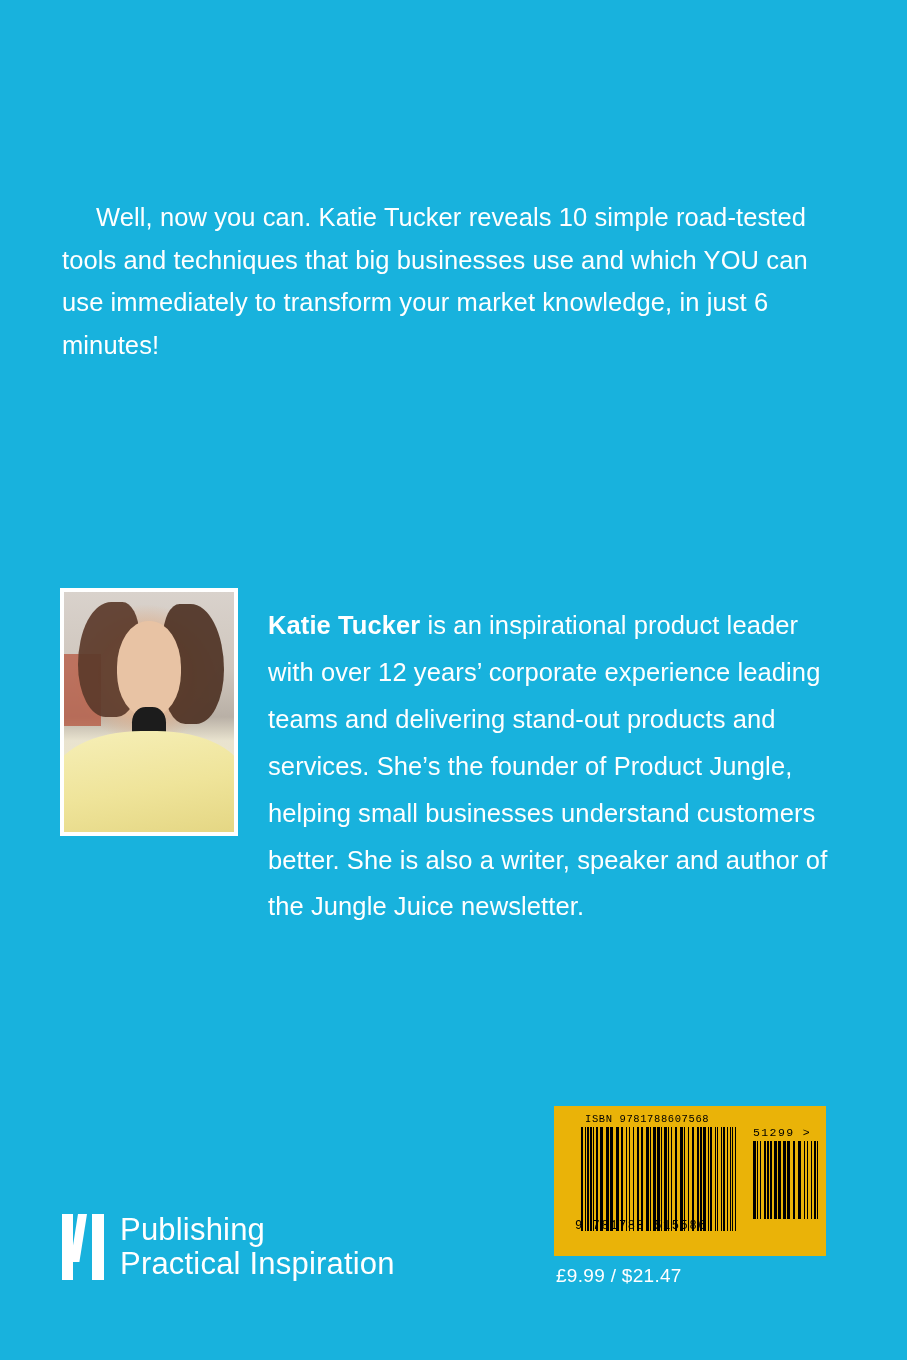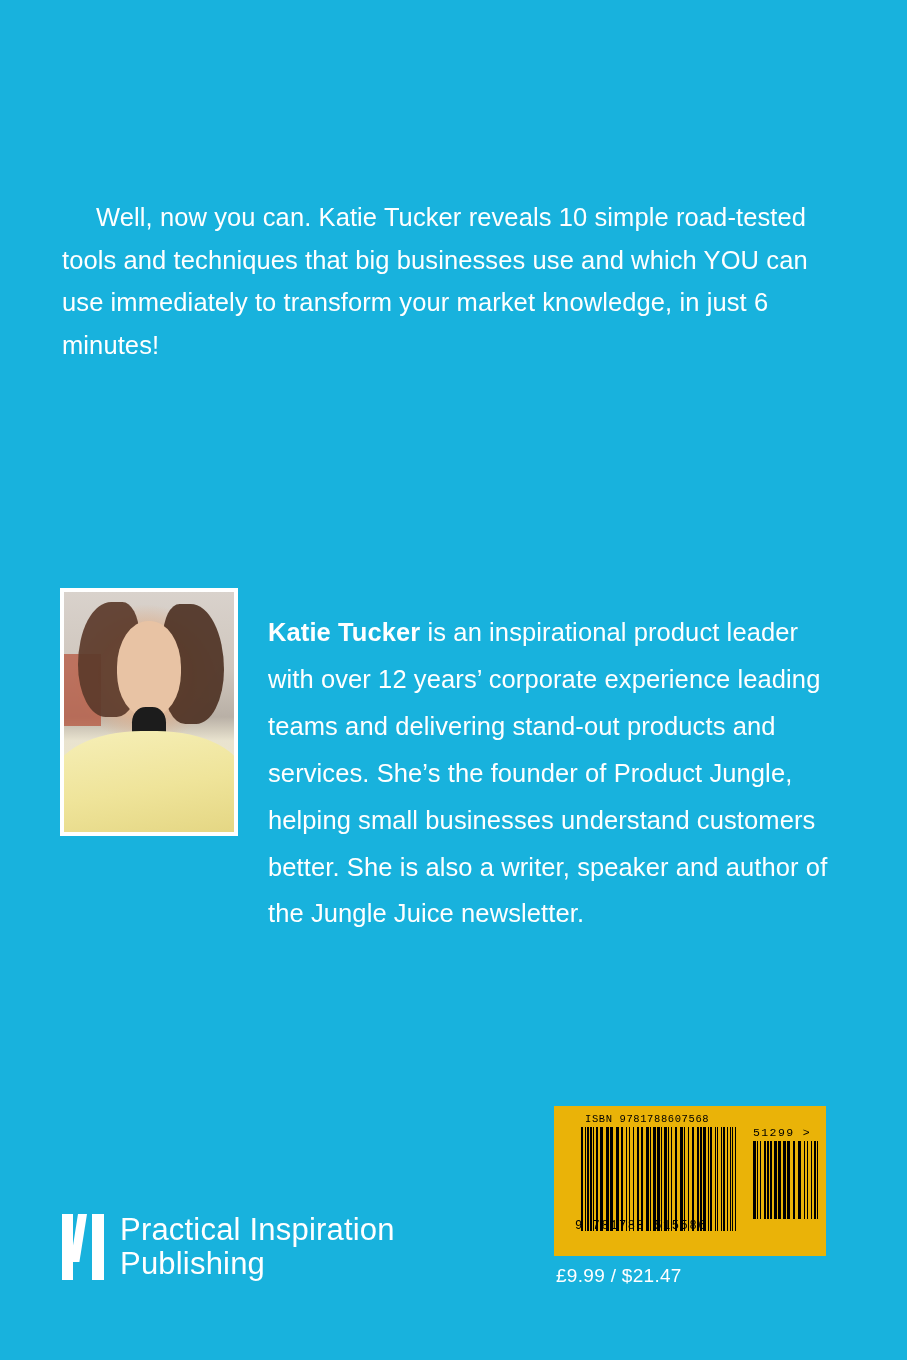--- a/index.html
+++ b/index.html
@@ -123,21 +123,21 @@
     top: 26%;
     width: 22%;
     height: 30%;
     background: #b5563f;
     opacity: 0.75;
   }
 
   .author-text {
     position: absolute;
     left: 208px;
-    top: 21px;
+    top: 14px;
     width: 560px;
     color: #ffffff;
     font-size: 25.5px;
     line-height: 1.84;
     letter-spacing: 0.1px;
   }
   .author-text b {
     font-weight: 700;
   }
 
@@ -265,22 +265,22 @@
     </div>
   </div>
 
   <div class="publisher">
     <div class="pub-mark">
       <div class="bar b1"></div>
       <div class="bar b2"></div>
       <div class="bar b3"></div>
     </div>
     <div class="pub-name">
+      <div>Publishing</div>
       <div>Practical Inspiration</div>
-      <div>Publishing</div>
     </div>
   </div>
 
   <div class="barcode-box">
     <div class="isbn-text">ISBN 9781788607568</div>
     <div class="bars-row">
       <div class="bars-main" id="bars-main">
           <div class="bar" style="left: 0px; width: 2px;"></div>
           <div class="bar" style="left: 4px; width: 1px;"></div>
           <div class="bar" style="left: 6px; width: 2px;"></div>

